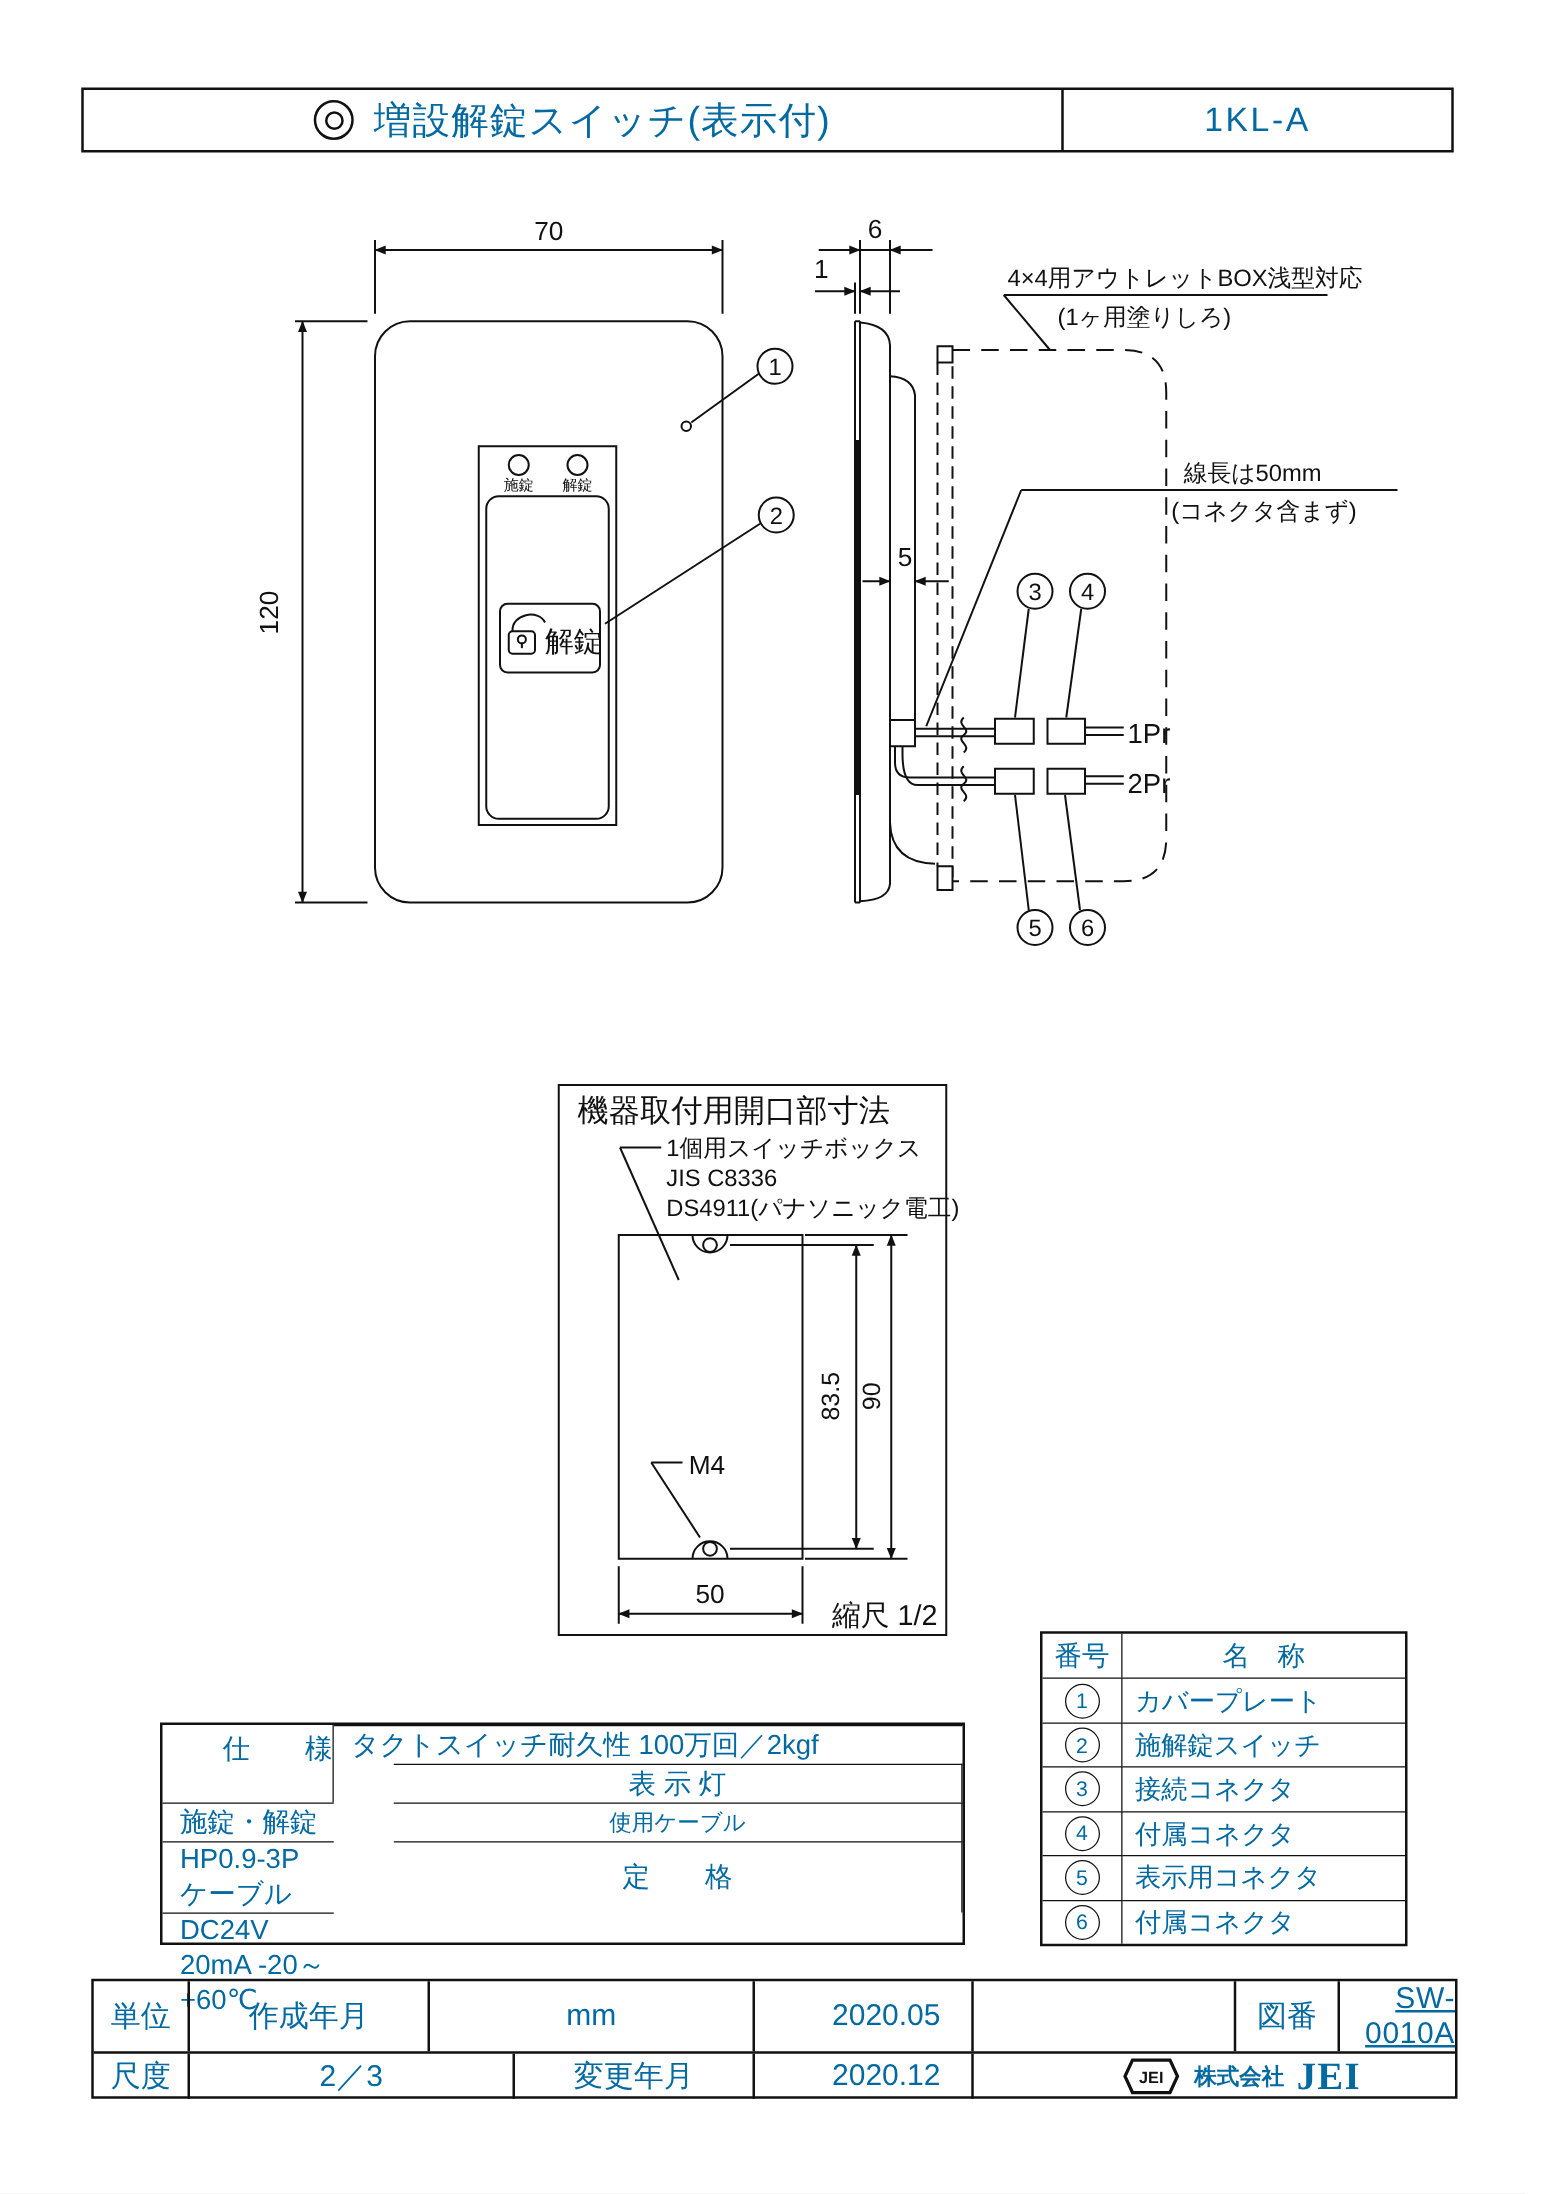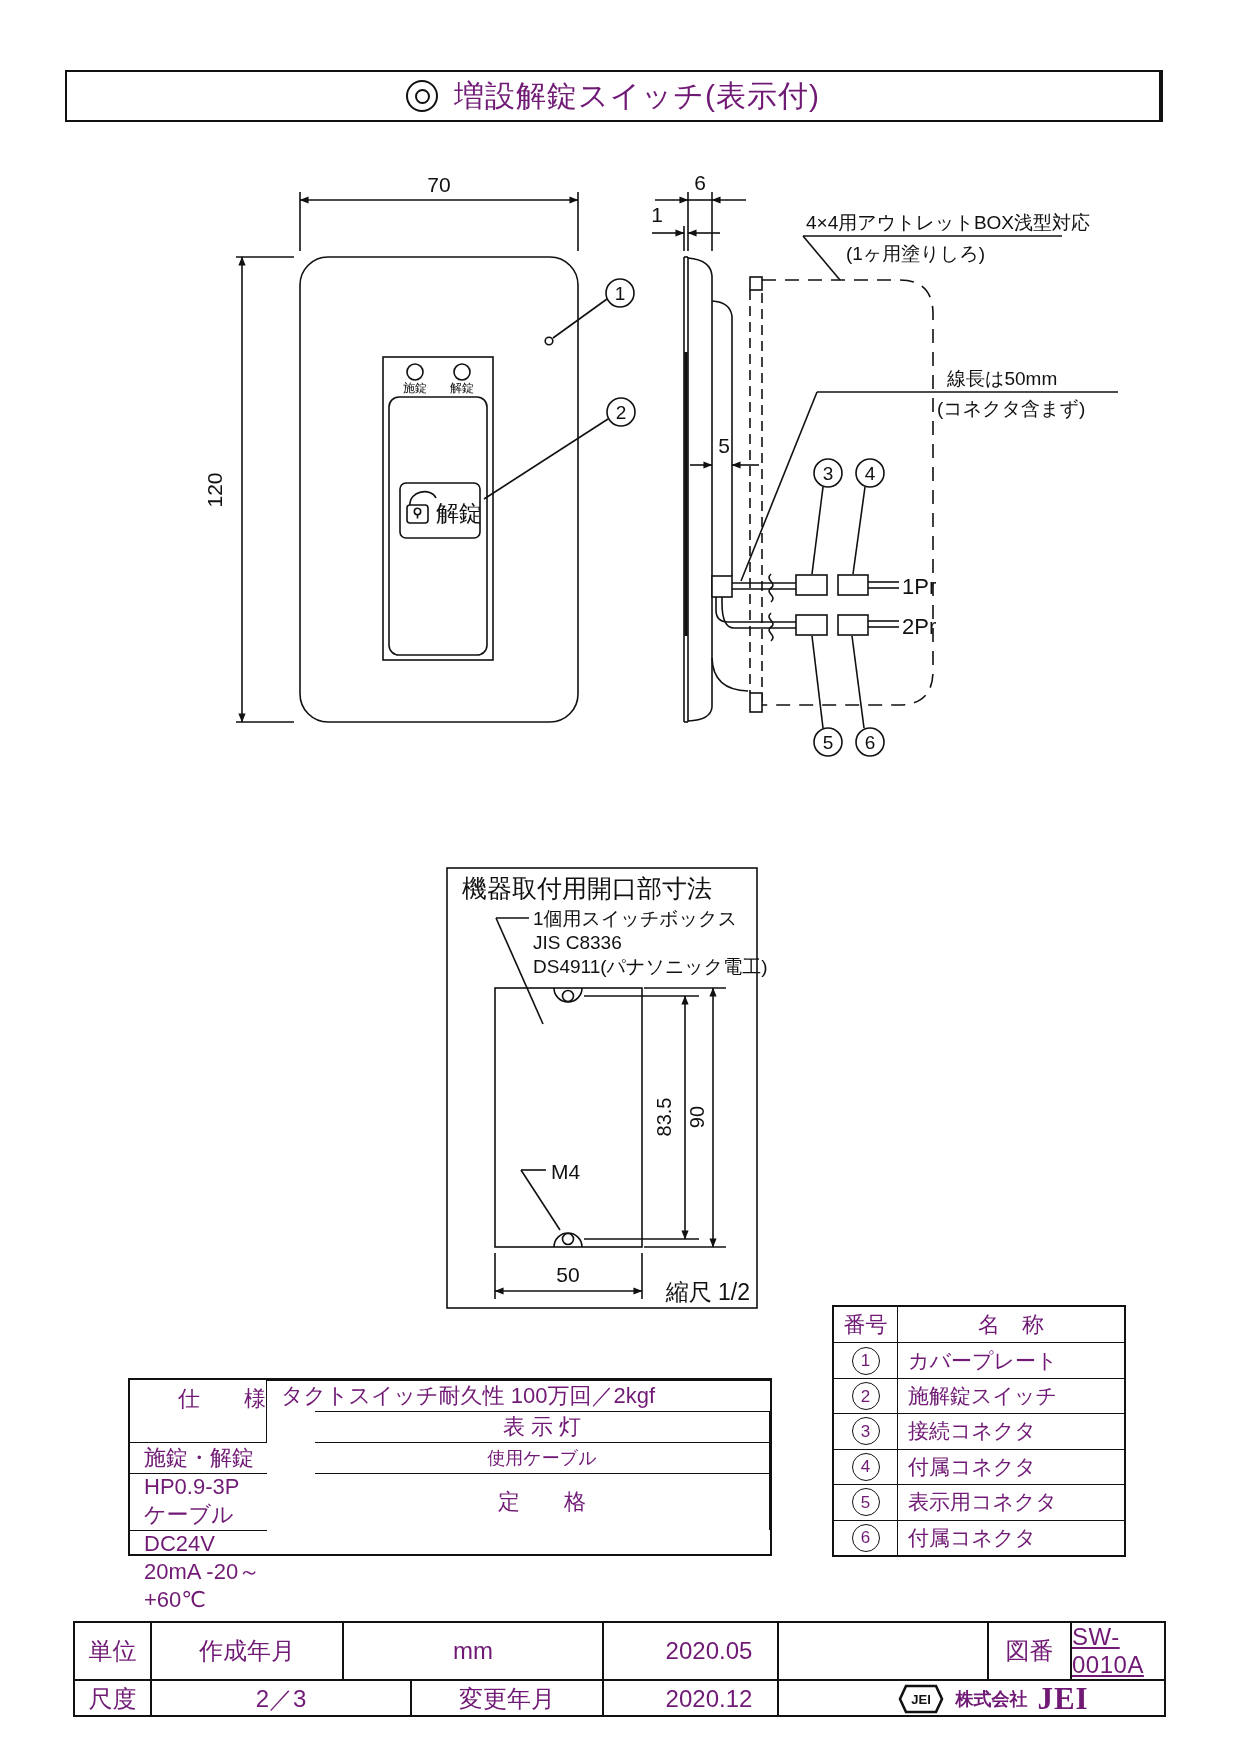--- a/index.html
+++ b/index.html
@@ -1,17 +1,17 @@
 <!DOCTYPE html>
 <html><head>
 <meta charset="utf-8">
 <style>
   html,body{margin:0;padding:0;background:#e8e8e8;}
   .page{position:relative;width:1241px;height:1755px;background:#ffffff;margin:0 auto;
-        font-family:"Liberation Sans","DejaVu Sans",sans-serif;color:#701a75;overflow:hidden;}
+        font-family:"Liberation Sans","DejaVu Sans",sans-serif;color:#0369a1;overflow:hidden;}
   svg text{font-family:"Liberation Sans","DejaVu Sans",sans-serif;fill:#111;stroke:none;}
 
   
   .title-bar{position:absolute;left:65px;top:70px;width:1098px;height:52px;border:2px solid #111;
              box-sizing:border-box;display:flex;}
   .title-main{flex:1;display:flex;align-items:center;justify-content:center;gap:16px;border-right:2px solid #111;}
   .title-text{font-size:30px;letter-spacing:1px;}
   .model-cell{width:310px;display:flex;align-items:center;justify-content:center;font-size:27px;letter-spacing:2px;}
   .dbl-circle{width:28px;height:28px;border:2.4px solid #111;border-radius:50%;display:flex;align-items:center;justify-content:center;}
   .dbl-circle span{width:11px;height:11px;border:2.4px solid #111;border-radius:50%;}
@@ -31,22 +31,22 @@
                box-sizing:border-box;display:grid;grid-template-columns:64px 1fr;grid-template-rows:repeat(7,1fr);text-align:center;}
   .parts-table .cell{display:flex;align-items:center;box-sizing:border-box;font-size:21px;}
   .parts-table .num{justify-content:center;border-right:1.8px solid #111;}
   .parts-table .hdr{justify-content:center;font-size:22px;}
   .parts-table .nm{padding-left:10px;}
   .parts-table .bt{border-top:1.8px solid #111;}
   .circ{width:26px;height:26px;border:1.8px solid #111;border-radius:50%;display:inline-flex;
         align-items:center;justify-content:center;font-size:17px;line-height:1;}
 
   
-  .footer{position:absolute;left:73px;top:1621px;width:1093px;height:96px;border:2px solid #111;
-          box-sizing:border-box;display:flex;flex-direction:column;}
+  .footer{position:absolute;left:73px;top:1583px;width:1093px;height:96px;border:2px solid #111;
+          box-sizing:border-box;display:flex;flex-direction:column;text-align:right;}
   .f-row{flex:1;display:flex;}
   .f-row.top{border-bottom:2px solid #111;}
   .f-cell{display:flex;align-items:center;justify-content:center;box-sizing:border-box;font-size:24px;}
   .f-cell.bl{border-left:2px solid #111;}
   .w-unit{width:75px;}.w-val{width:260px;}.w-date-l{width:192px;}.w-date{width:175px;padding-left:37px;}
   .w-gap{width:210px;}.w-zuban{width:83px;}.w-dwg{flex:1;font-size:24px;letter-spacing:0.5px;text-decoration:underline;}
   .w-logo{flex:1;gap:10px;padding-left:43px;}
   .logo-prefix{font-size:18px;font-weight:bold;}
   .logo-name{font-size:31px;font-weight:bold;letter-spacing:1px;font-family:"Liberation Serif","DejaVu Serif",serif;}
 </style>
@@ -55,20 +55,21 @@
 
 <div class="page">
 
   <div class="title-bar">
     <div class="title-main">
       <span class="dbl-circle">
           <span></span>
         </span>
       <span class="title-text">増設解錠スイッチ(表示付)</span>
     </div>
+    <div class="model-cell">1KL-A</div>
   </div>
 
   <svg width="1241" height="1755" viewBox="0 0 1241 1755" style="position:absolute;left:0;top:0;">
     <defs>
       <marker id="arw" viewBox="0 0 10 10" refX="9.5" refY="5" markerWidth="14" markerHeight="9" orient="auto-start-reverse" markerUnits="userSpaceOnUse">
         <path d="M0,1 L10,5 L0,9 Z" fill="#111"></path>
       </marker>
     </defs>
 
     <g stroke="#111" fill="none" stroke-width="1.6">

